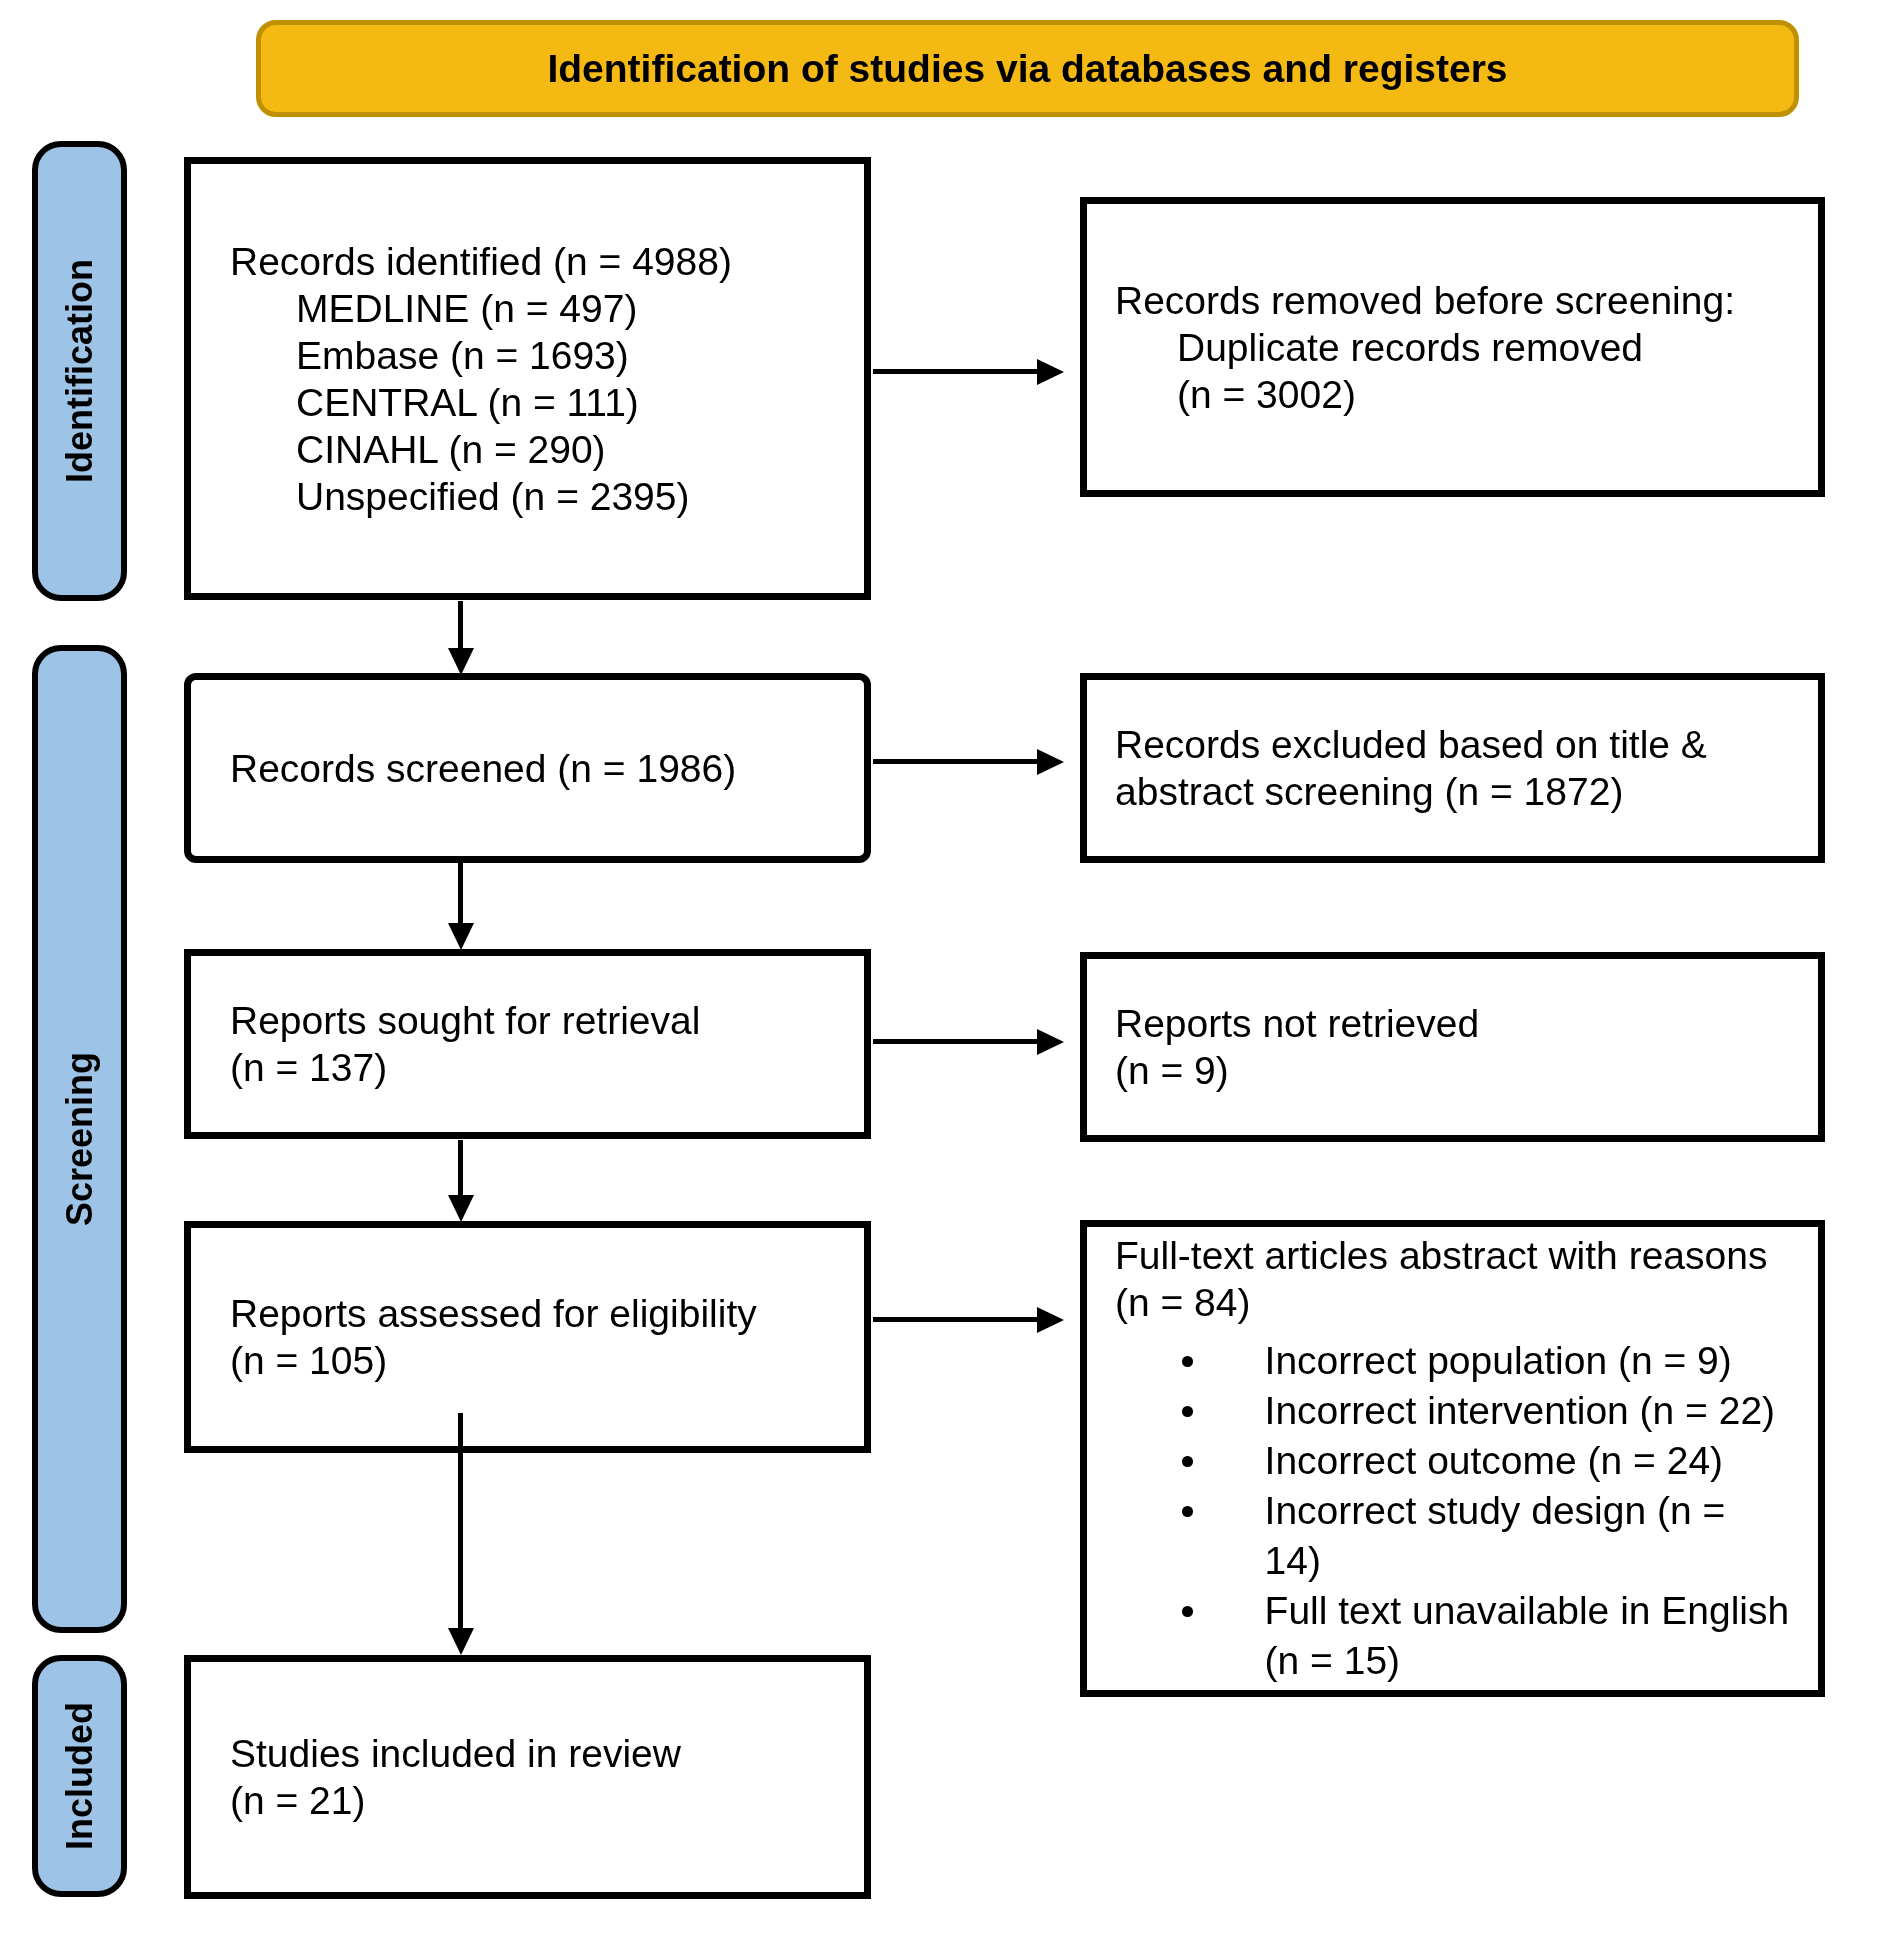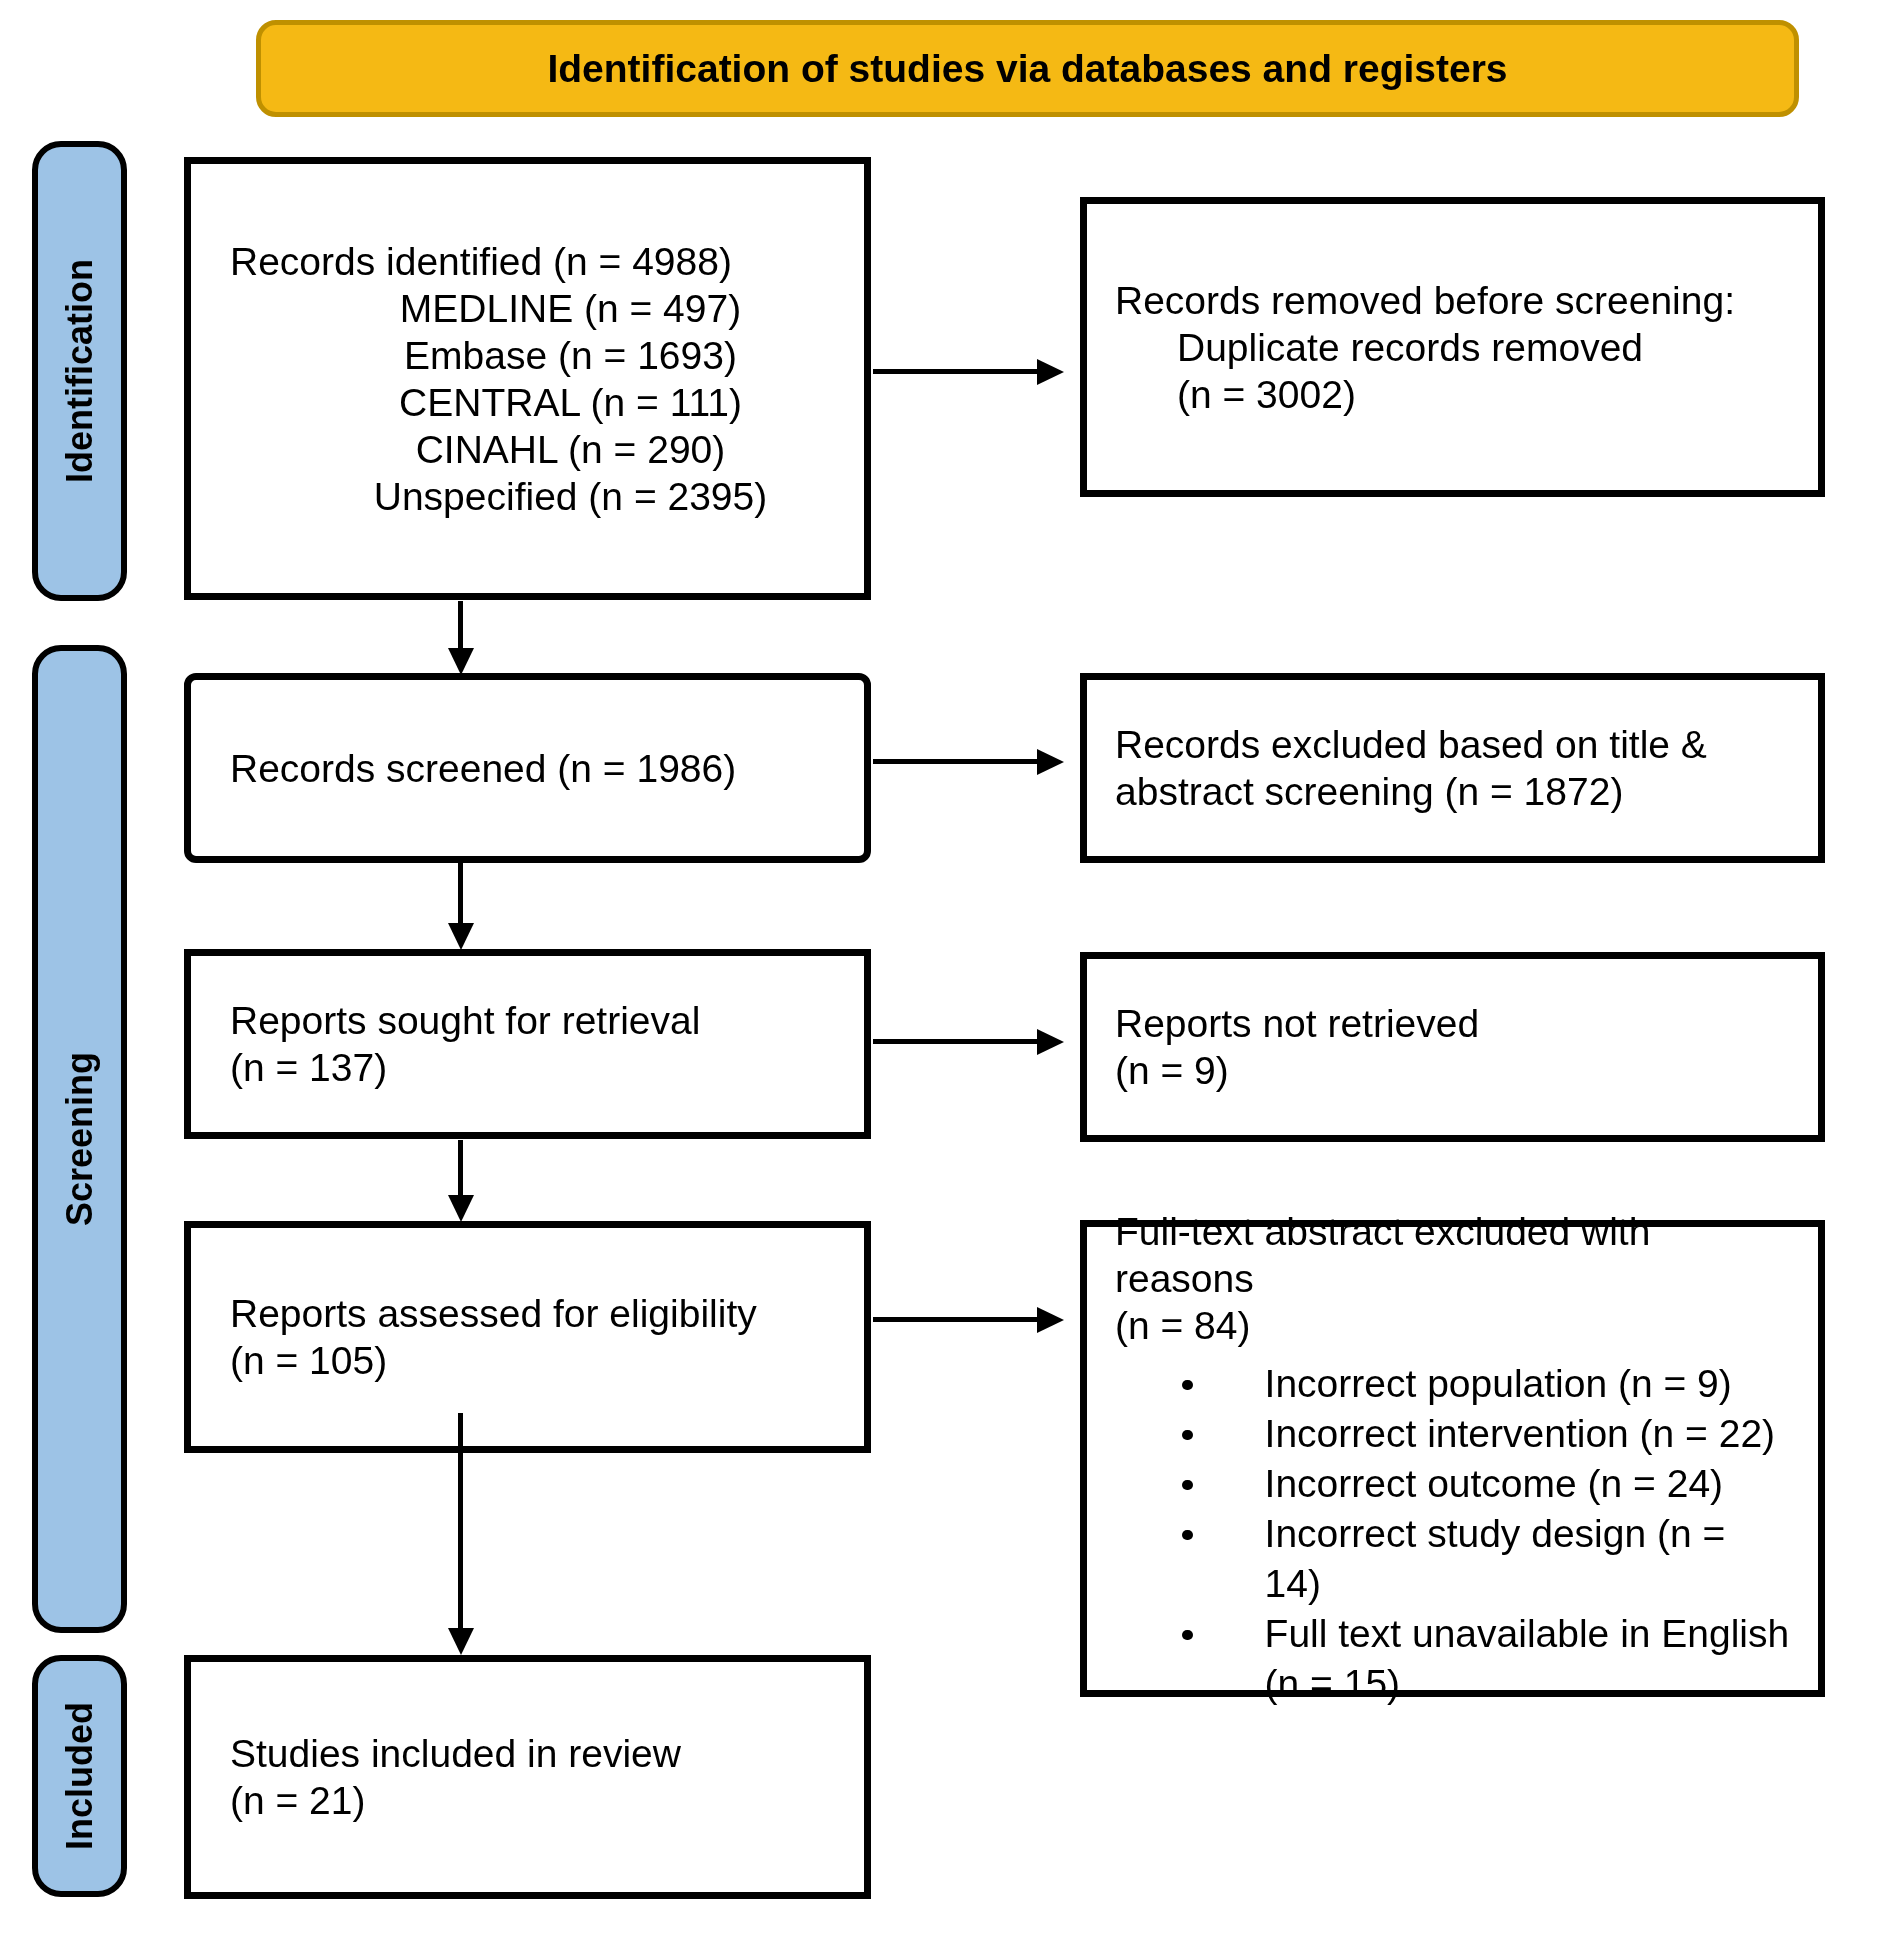--- a/index.html
+++ b/index.html
@@ -44,21 +44,21 @@
   .b-screened   { top:673px; height:190px;border-radius:12px; }
   .b-sought     { top:949px; height:190px; }
   .b-assessed   { top:1221px; height:232px; }
   .b-included   { top:1655px; height:244px; }
 
   .r-removed    { top:197px;  height:300px; }
   .r-excluded   { top:673px; height:190px; }
   .r-notretr    { top:952px; height:190px; }
   .r-fulltext   { top:1220px; height:477px; }
 
-  .ind  { padding-left:66px;text-align:center; }   
+  .ind  { padding-left:66px; }   
   .ind2 { padding-left:62px; }   
   .wrapcap { max-width:724px; }  
 
   
   .reasons { margin-top:10px; }
   .reason  { display:flex; line-height:50px;gap:22px; }
   .dot {
     flex:none; width:10.6px; height:10.6px; border-radius:50%;
     background:#000; margin:20.6px 50px 0 67px;
   }
@@ -135,21 +135,21 @@
 <div class="box right r-excluded">
   <div class="wrapcap">Records excluded based on title &amp; abstract screening (n = 1872)</div>
 </div>
 
 <div class="box right r-notretr">
   <div>Reports not retrieved</div>
   <div>(n = 9)</div>
 </div>
 
 <div class="box right r-fulltext">
-  <div>Full-text abstract excluded with reasons</div>
+  <div>Full-text articles abstract with reasons</div>
   <div>(n = 84)</div>
   <div class="reasons">
     <div class="reason">
       <span class="dot"></span>
       <span class="rtxt">Incorrect population (n = 9)</span>
     </div>
     <div class="reason">
       <span class="dot"></span>
       <span class="rtxt">Incorrect intervention (n = 22)</span>
     </div>

